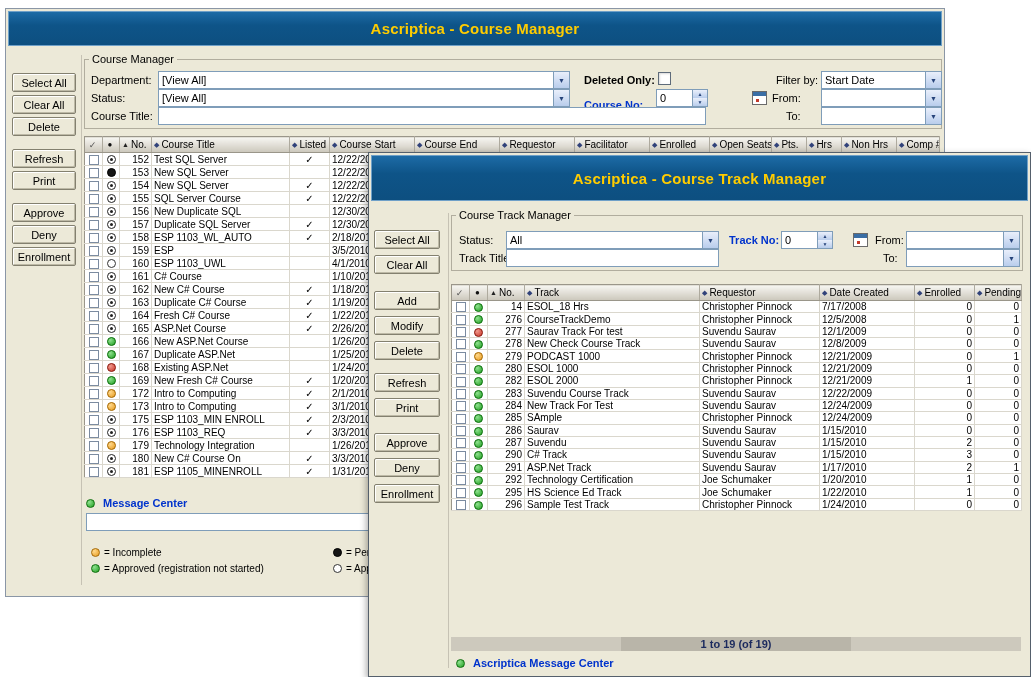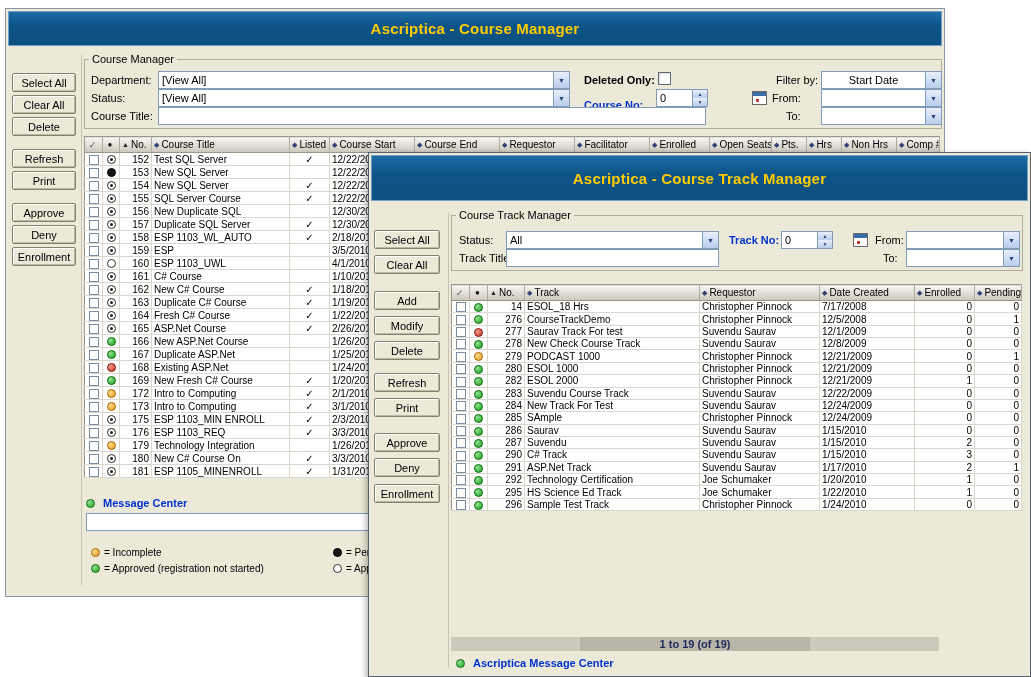--- a/index.html
+++ b/index.html
@@ -123,21 +123,21 @@
   </fieldset>
 
   <span class="lbl" style="left:85px;top:65px;">Department:</span>
   <div class="combo" style="left:152px;top:62px;width:412px;">
     <span class="ctxt">[View All]</span>
     <span class="cbtn">▼</span>
   </div>
   <span class="lbl bold" style="left:578px;top:65px;">Deleted Only:</span>
   <span class="checkbox" style="left:652px;top:63px;"></span>
   <span class="lbl" style="left:770px;top:65px;">Filter by:</span>
-  <div class="combo" style="left:815px;top:62px;width:121px;text-align:center;">
+  <div class="combo" style="left:815px;top:62px;width:121px;">
     <span class="ctxt">Start Date</span>
     <span class="cbtn">▼</span>
   </div>
 
   <span class="lbl" style="left:85px;top:83px;">Status:</span>
   <div class="combo" style="left:152px;top:80px;width:412px;">
     <span class="ctxt">[View All]</span>
     <span class="cbtn">▼</span>
   </div>
   <span class="lbl blbl" style="left:578px;top:90px;">Course No:</span>
@@ -900,21 +900,21 @@
           <td class="r">296</td>
           <td>Sample Test Track</td>
           <td>Christopher Pinnock</td>
           <td>1/24/2010</td>
           <td class="num">0</td>
           <td class="num">0</td>
         </tr>
       </tbody>
   </table>
 
-  <div class="pagebar" style="left:82px;top:484px;width:488px;">
+  <div class="pagebar" style="left:82px;top:484px;width:570px;">
     <span class="pageseg">1 to 19 (of 19)</span>
   </div>
 
   <div class="msgc" style="left:87px;top:504px;">
     <span class="dot dot-green"></span>
     <span class="msgl">Ascriptica Message Center</span>
   </div>
 </div>
 
 </body></html>

